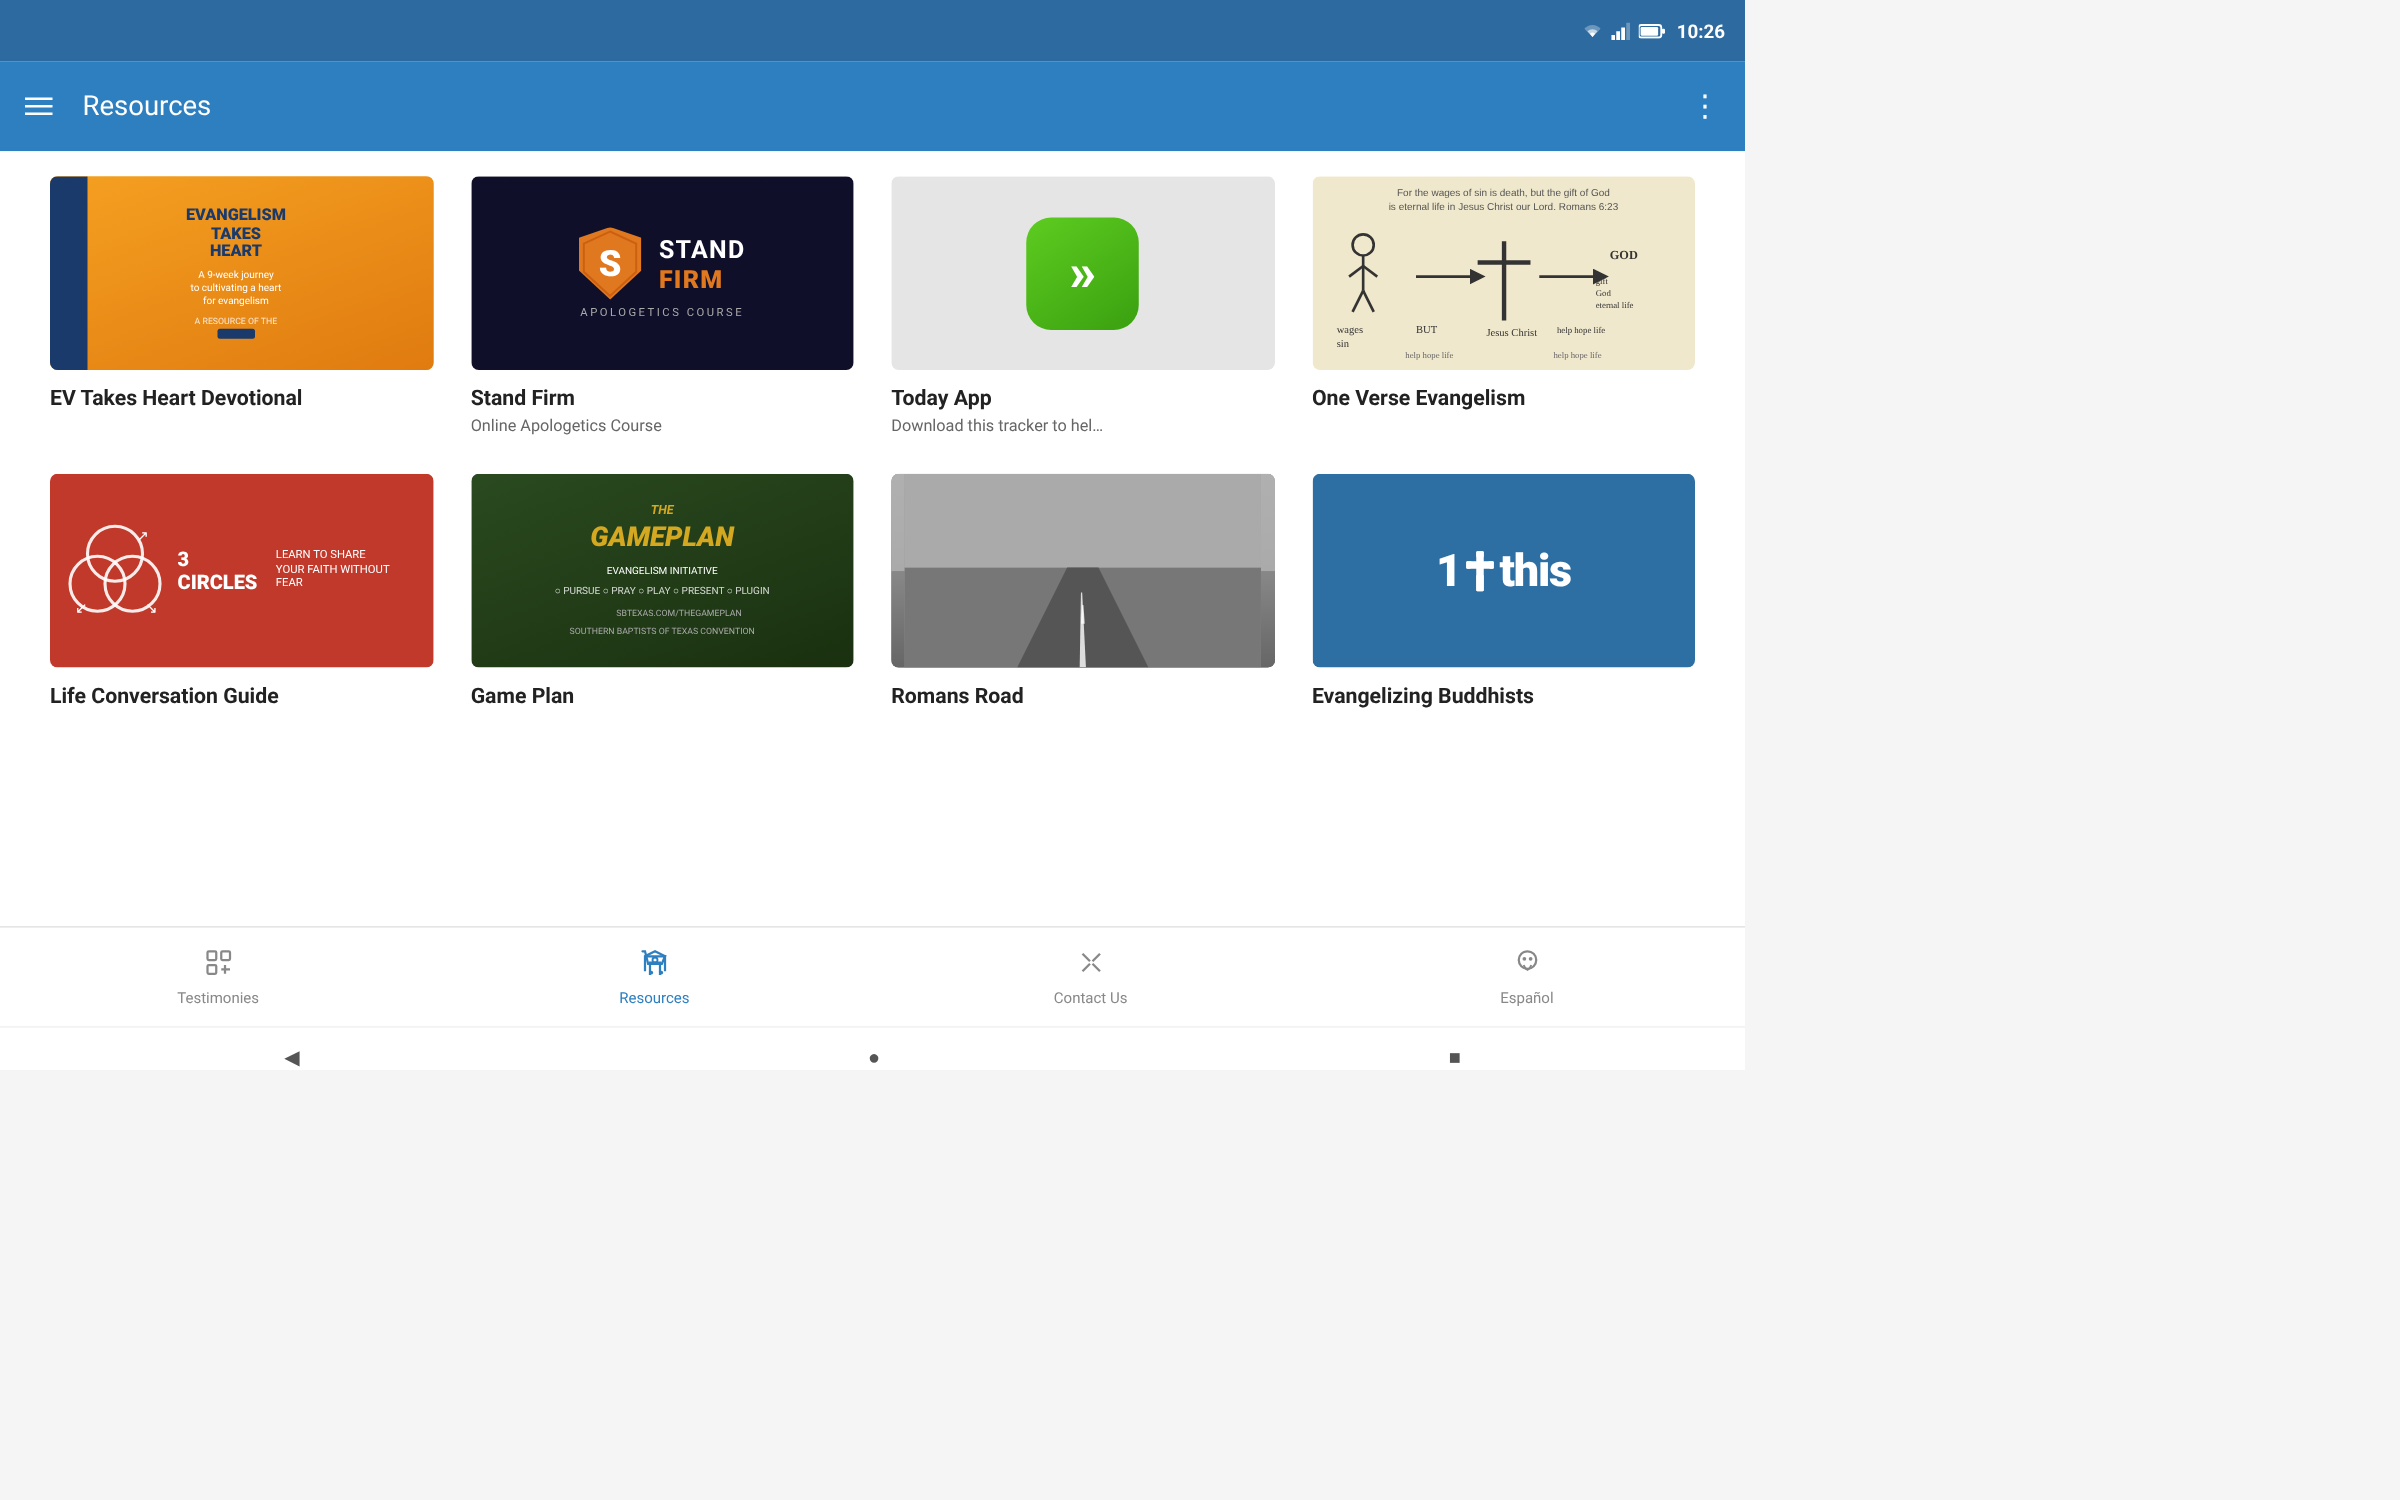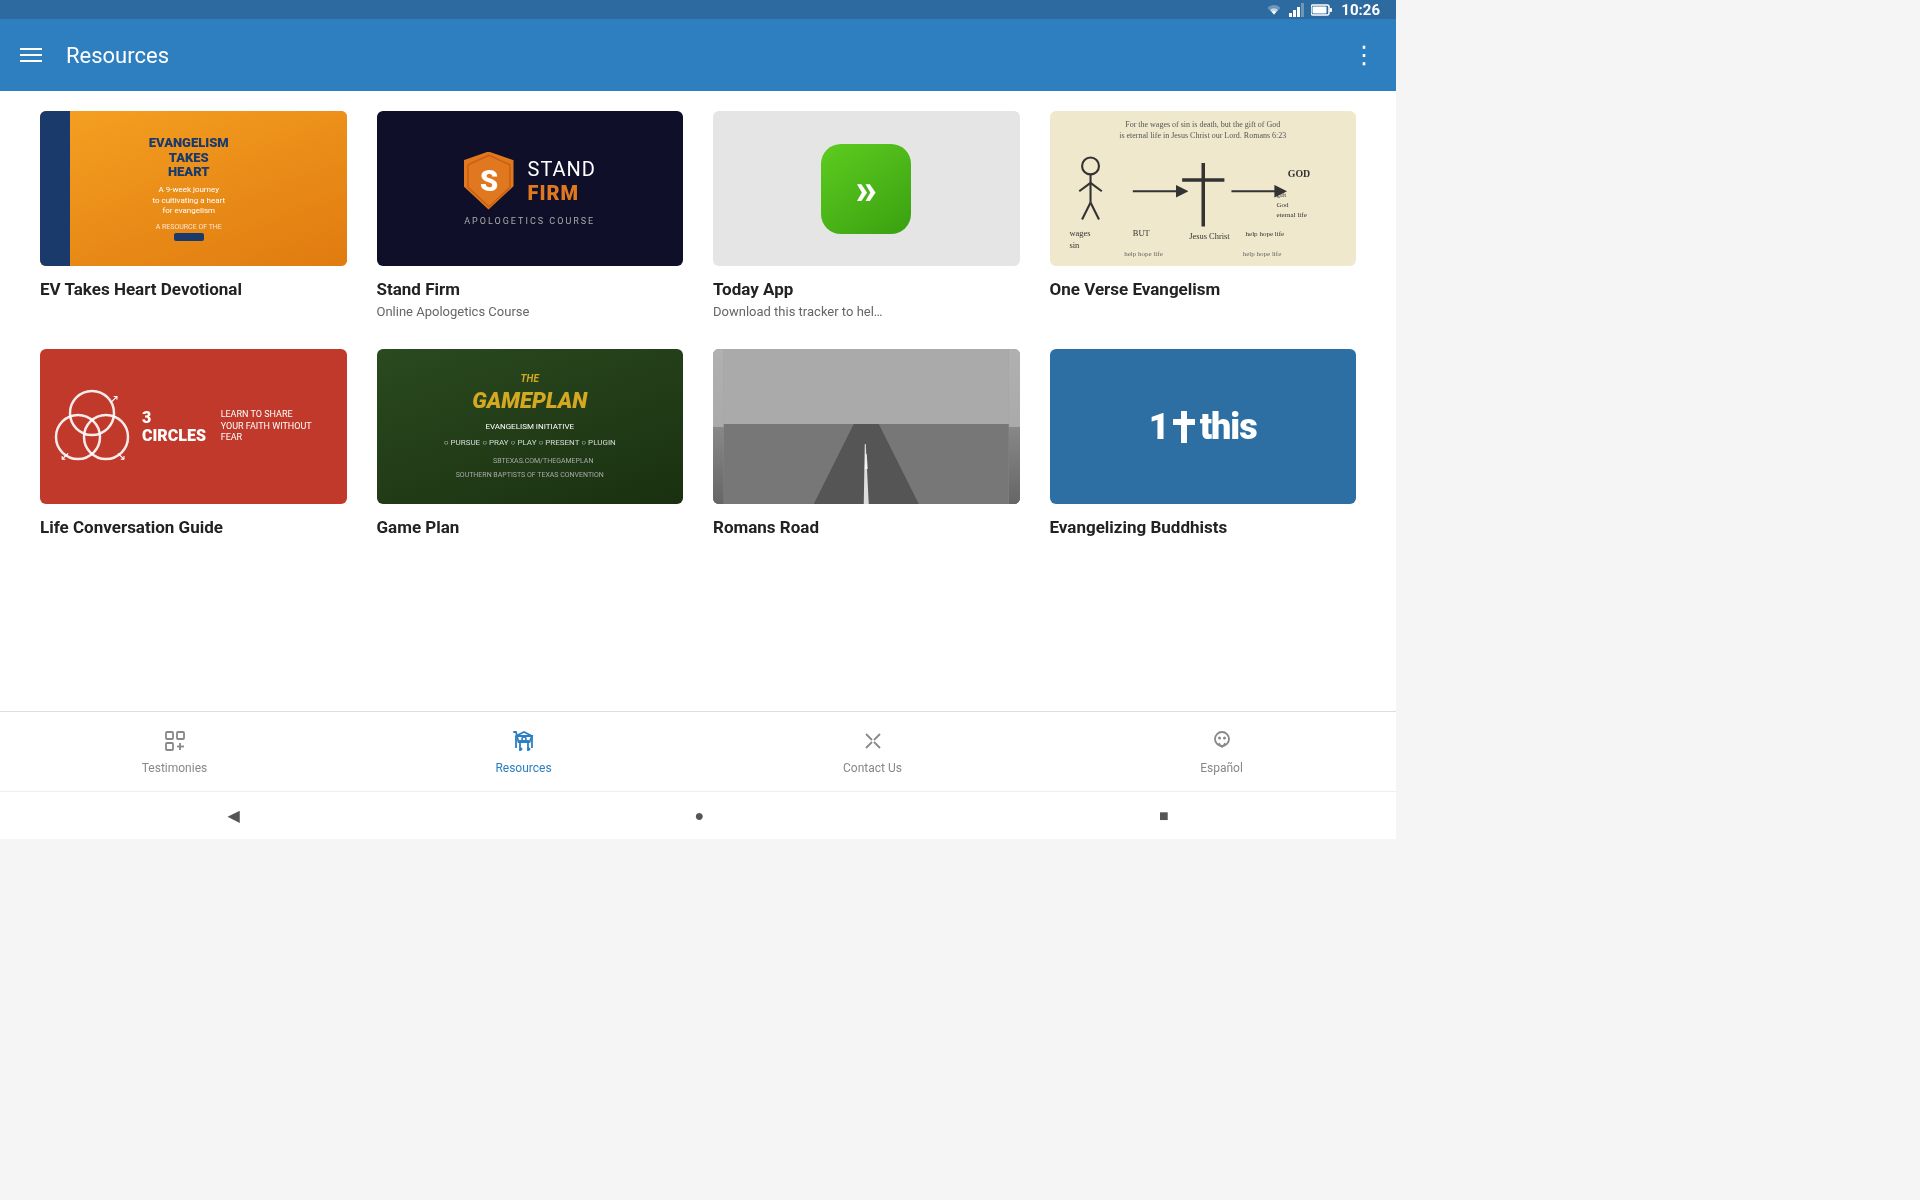--- a/index.html
+++ b/index.html
@@ -8,21 +8,21 @@
       height: 856px;
       background: #f5f5f5;
       font-family: 'Roboto', Arial, sans-serif;
       overflow: hidden;
       position: relative;
     }
 
     
     .status-bar {
       background: #2d6a9f;
-      height: 19px;
+      height: 49px;
       display: flex;
       align-items: center;
       justify-content: flex-end;
       padding: 0 16px;
       gap: 8px;
     }
     .status-icons {
       display: flex;
       align-items: center;
       gap: 6px;
@@ -383,21 +383,21 @@
       <div class="card-image img-stand-firm">
         <div class="stand-firm-bg">
           <div style="display:flex; align-items:center; gap:14px;">
             <div class="shield-shape">
               <svg width="30" height="36" viewBox="0 0 30 36" fill="none">
                 <path d="M15 2 L28 8 L28 22 L15 34 L2 22 L2 8 Z" fill="#e07820" stroke="#cc6010" stroke-width="1"></path>
                 <text x="15" y="24" text-anchor="middle" fill="white" font-size="18" font-weight="900">S</text>
               </svg>
             </div>
             <div>
-              <div style="color:white; font-size:20px; font-weight:400; letter-spacing:1px;">STAND</div>
+              <div style="color:white; font-size:20px; font-weight:700; letter-spacing:1px;">STAND</div>
               <div style="color:#e07820; font-size:20px; font-weight:900; letter-spacing:1px;">FIRM</div>
             </div>
           </div>
           <div style="color:#aaa; font-size:9px; letter-spacing:2px; margin-top:2px;">APOLOGETICS COURSE</div>
         </div>
       </div>
       <div class="card-title">Stand Firm</div>
       <div class="card-subtitle">Online Apologetics Course</div>
     </div>
 
@@ -410,21 +410,21 @@
         </div>
       </div>
       <div class="card-title">Today App</div>
       <div class="card-subtitle">Download this tracker to hel…</div>
     </div>
 
     <div class="card">
       <div class="card-image img-one-verse">
         <div class="one-verse-bg">
           <div class="one-verse-content">
-            <div style="font-size:8px; color:#555; text-align:center; line-height:1.4; font-family:Liberation Serif, serif;">For the wages of sin is death, but the gift of God<br>is eternal life in Jesus Christ our Lord. Romans 6:23</div>
+            <div style="font-size:8px; color:#555; text-align:center; line-height:1.4; font-family:Liberation Sans, sans-serif;">For the wages of sin is death, but the gift of God<br>is eternal life in Jesus Christ our Lord. Romans 6:23</div>
             <svg width="200" height="70" viewBox="0 0 200 70" style="margin-top:6px;">
 
               <circle cx="20" cy="12" r="6" fill="none" stroke="#333" stroke-width="1.5"></circle>
               <line x1="20" y1="18" x2="20" y2="38" stroke="#333" stroke-width="1.5"></line>
               <line x1="20" y1="24" x2="12" y2="30" stroke="#333" stroke-width="1.5"></line>
               <line x1="20" y1="24" x2="28" y2="30" stroke="#333" stroke-width="1.5"></line>
               <line x1="20" y1="38" x2="14" y2="50" stroke="#333" stroke-width="1.5"></line>
               <line x1="20" y1="38" x2="26" y2="50" stroke="#333" stroke-width="1.5"></line>
 
               <text x="5" y="62" fill="#333" font-size="6">wages</text>

